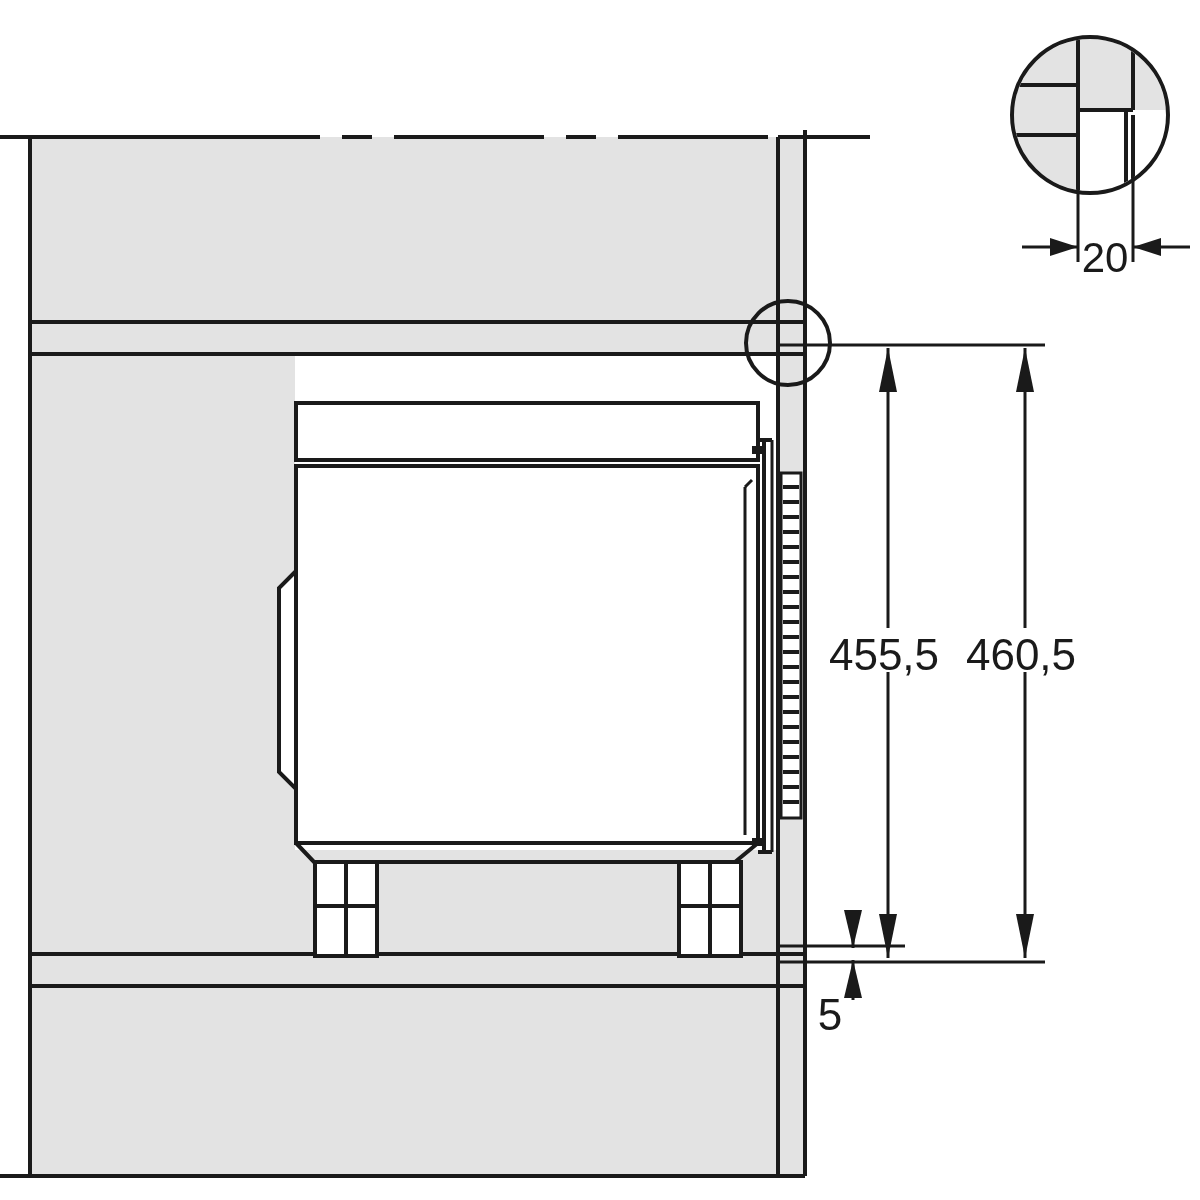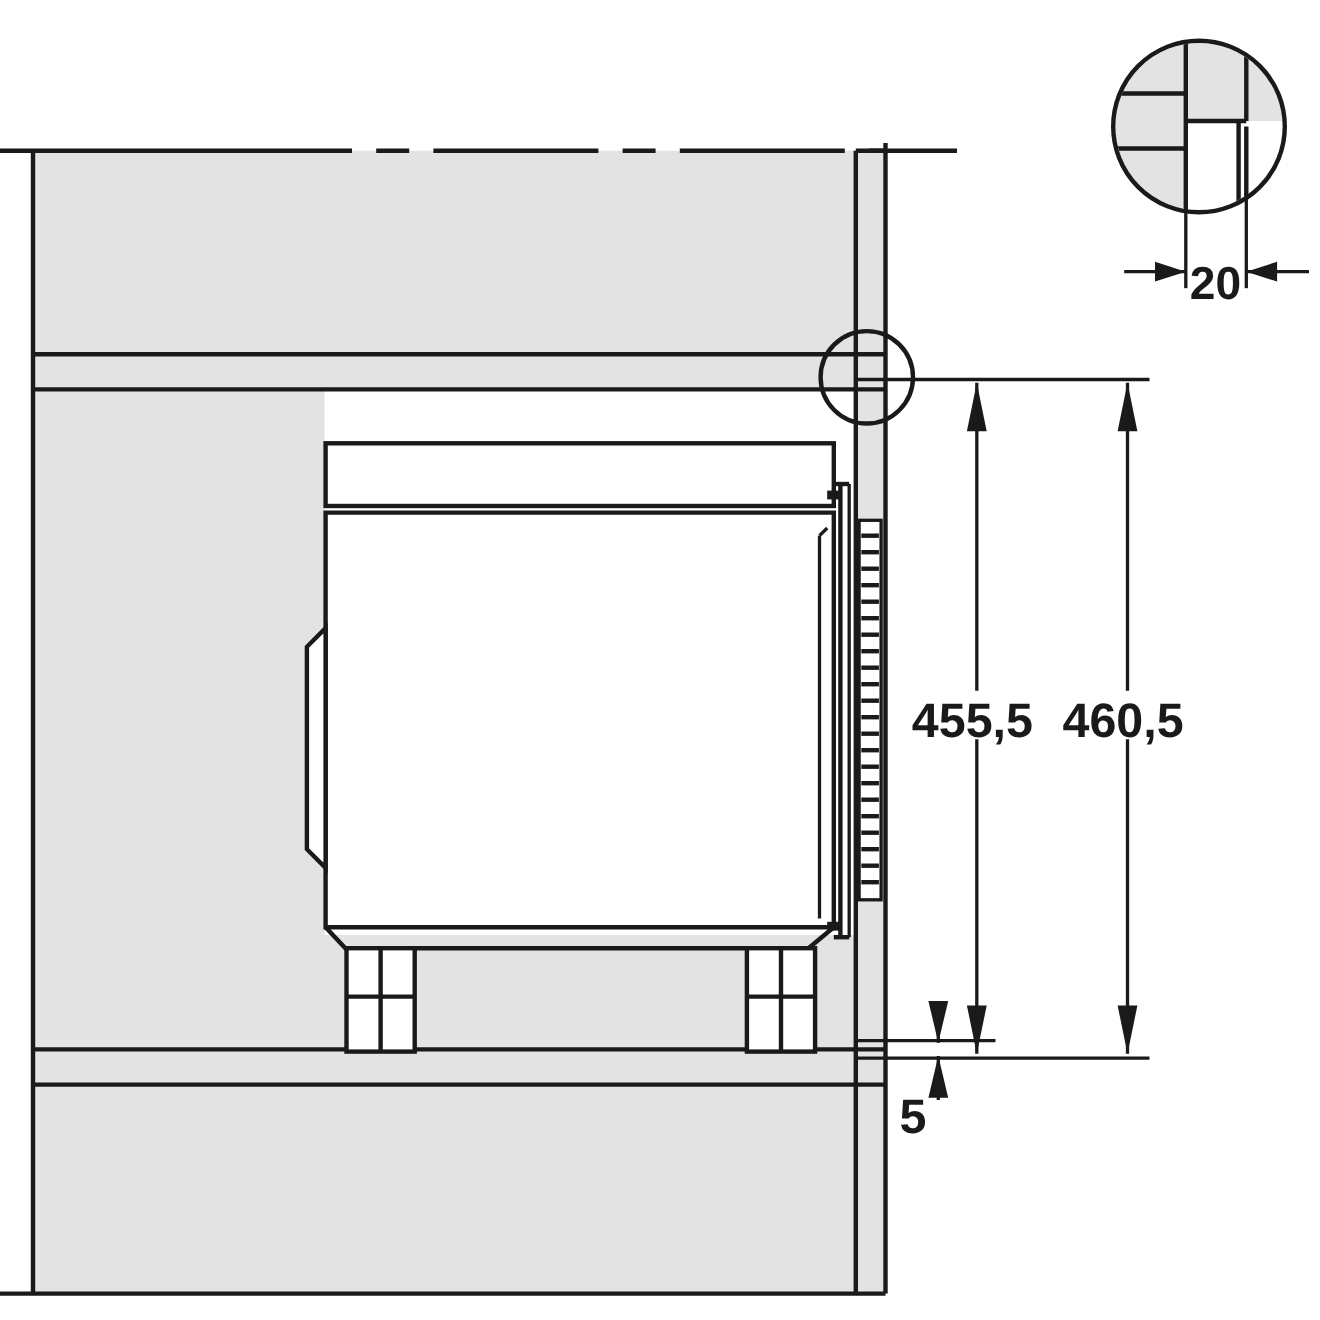--- a/index.html
+++ b/index.html
@@ -1,18 +1,18 @@
 <!DOCTYPE html>
 <html><head>
 <meta charset="utf-8">
 <style>
   html,body{margin:0;padding:0;background:#ffffff;}
   body{width:1200px;height:1200px;overflow:hidden;
        font-family:"Liberation Sans", sans-serif;}
-  #stage{position:relative;width:1200px;height:1200px;background:#fff;font-weight:bold;}
+  #stage{position:relative;width:1200px;height:1200px;background:#fff;}
   svg{display:block;}
   .dimtext{font-family:"Liberation Sans", sans-serif;fill:#1a1a1a;}
 </style>
 </head>
 <body>
 
 <div id="stage">
 <svg width="1200" height="1200" viewBox="0 0 1200 1200">
 
   <defs>

